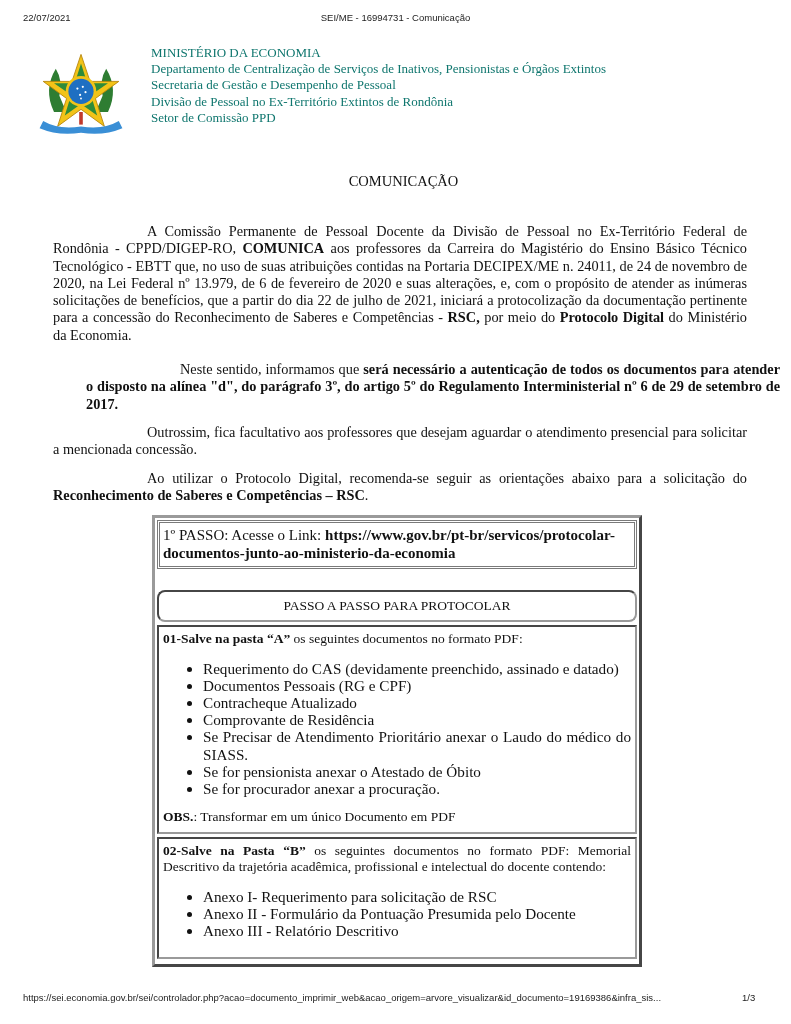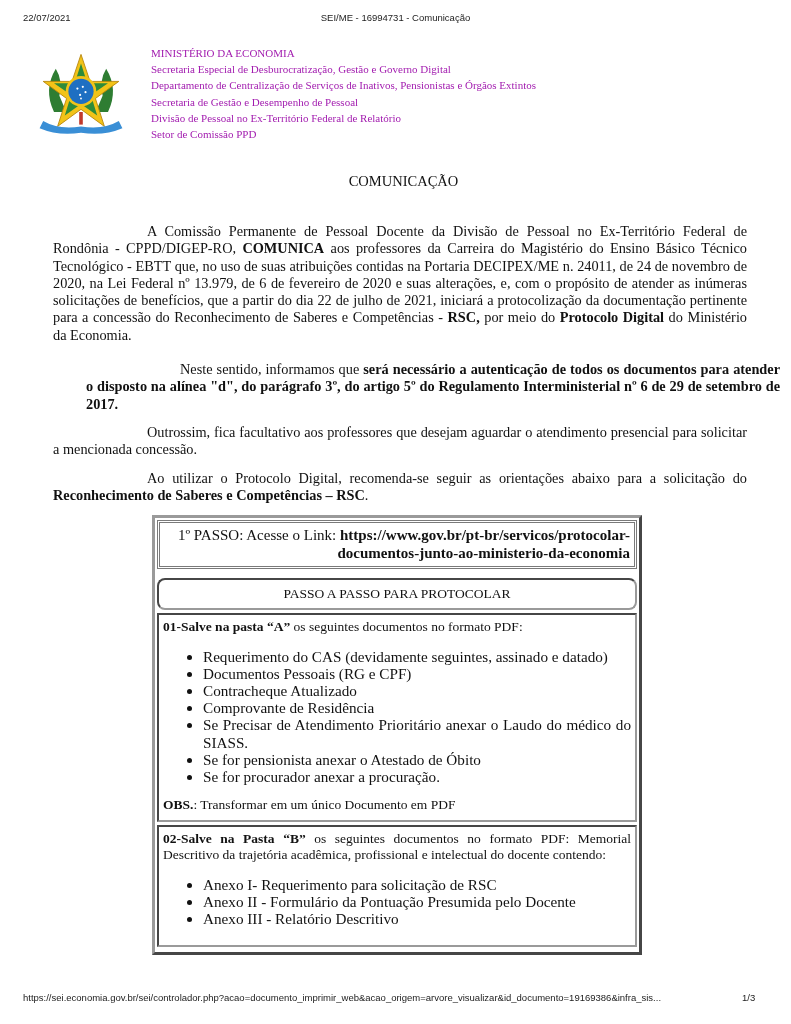--- a/index.html
+++ b/index.html
@@ -9,38 +9,38 @@
   .print-header .date { position: absolute; left: 23px; top: 0; }
   .print-header .title { position: absolute; left: 0; width: 791px; text-align: center; top: 0; }
   .print-footer { position: absolute; top: 992px; left: 0; width: 791px;
     font-family: "Liberation Sans", sans-serif; font-size: 9.5px; color: #222; }
   .print-footer .url { position: absolute; left: 23px; top: 0; white-space: nowrap; }
   .print-footer .page { position: absolute; left: 742px; top: 0; }
 
   .letterhead { position: absolute; top: 45px; left: 36px; width: 700px; height: 105px; }
   .crest { position: absolute; left: 0; top: 4px; width: 90px; height: 90px; }
   .org { position: absolute; left: 115px; top: 0; font-family: "Liberation Serif", serif;
-    font-size: 11px; line-height: 16.2px; color: #a21caf; }
+    font-size: 13px; line-height: 16.2px; color: #0f766e; }
 
   .doc-title { position: absolute; top: 173px; left: 8px; width: 791px; text-align: center;
     font-family: "Liberation Serif", serif; font-weight: normal; font-size: 14.5px; }
 
   .body-text { position: absolute; left: 53px; width: 694px; font-family: "Liberation Serif", serif;
     font-size: 14.3px; line-height: 17.3px; text-align: justify; color: #111; }
   .body-text p { margin: 0; text-indent: 94px; }
   .p1 { top: 223px; }
   .p2 { top: 361px; margin-left: 33px; }
   .p3 { top: 424px; }
   .p4 { top: 470px; }
 
   .steps { position: absolute; left: 152px; top: 515px; width: 490px;
     border: 3px solid #9a9a9a; border-style: outset; padding: 2px; box-sizing: border-box; background: #fff; }
   .cell { border: 2px solid #9a9a9a; border-style: inset; margin: 0 0 3px 0; font-family: "Liberation Serif", serif;
     background: #fff; box-sizing: border-box; }
-  .cell.link { border: 3px double #7a7a7a; padding: 3px 4px 4px 3px; font-size: 15px; line-height: 18px; margin-bottom: 9px; text-align: right; }
+  .cell.link { border: 3px double #7a7a7a; padding: 3px 4px 4px 3px; font-size: 15px; line-height: 18px; margin-bottom: 21px; }
   .cell.heading { text-align: center; font-size: 13.5px; padding: 6px 0 6px 0; border-radius: 8px; }
   .cell.content { padding: 4px 4px 6px 4px; font-size: 13.5px; line-height: 16.5px; text-align: justify; }
   .cell ul { margin: 12px 0 12px 0; padding-left: 40px; font-size: 15.2px; line-height: 17.2px; }
   .cell ul li { margin: 0; padding-left: 0; }
   .cell.last { margin-bottom: 0; height: 60px; overflow: hidden; }
   b { font-weight: bold; }
 </style>
 </head>
 <body>
 
@@ -65,24 +65,23 @@
     <circle cx="55" cy="48" r="1.2" fill="#fff"></circle>
     <circle cx="49" cy="51" r="1.2" fill="#fff"></circle>
     <circle cx="50" cy="55" r="1" fill="#fff"></circle>
 
     <rect x="48" y="70" width="4" height="14" fill="#c0392b"></rect>
 
     <path d="M8 80 Q25 90 50 86 Q75 90 92 80 L96 88 Q75 97 50 93 Q25 97 4 88 Z" fill="#3a8fd6"></path>
   </svg>
   <div class="org">
     <div>MINISTÉRIO DA ECONOMIA</div>
-    <div>Secretaria Especial de Desburocratização, Gestão e Governo Digital</div>
     <div>Departamento de Centralização de Serviços de Inativos, Pensionistas e Órgãos Extintos</div>
     <div>Secretaria de Gestão e Desempenho de Pessoal</div>
-    <div>Divisão de Pessoal no Ex-Território Federal de Relatório</div>
+    <div>Divisão de Pessoal no Ex-Território Extintos de Rondônia</div>
     <div>Setor de Comissão PPD</div>
   </div>
 </div>
 
 <div class="doc-title">COMUNICAÇÃO</div>
 
 <div class="body-text p1">
   <p><span>A Comissão Permanente de Pessoal Docente da Divisão de Pessoal no Ex-Território Federal de Rondônia - CPPD/DIGEP-RO, </span><b>COMUNICA</b><span> aos professores da Carreira do Magistério do Ensino Básico Técnico Tecnológico - EBTT que, no uso de suas atribuições contidas na Portaria DECIPEX/ME n. 24011, de 24 de novembro de 2020,  na Lei Federal nº 13.979, de 6 de fevereiro de 2020 e suas alterações, e, com o propósito de atender as inúmeras solicitações de benefícios, que a partir do dia 22 de julho de 2021, iniciará a protocolização da documentação pertinente para a concessão do Reconhecimento de Saberes e Competências - </span><b>RSC,</b><span> por meio do </span><b>Protocolo Digital</b><span> do Ministério da Economia.</span></p>
 </div>
 
@@ -99,21 +98,21 @@
 </div>
 
 <div class="steps">
   <div class="cell link">
     <span>1º PASSO: Acesse o Link: </span><b>https://www.gov.br/pt-br/servicos/protocolar-documentos-junto-ao-ministerio-da-economia</b>
   </div>
   <div class="cell heading">PASSO A PASSO PARA PROTOCOLAR</div>
   <div class="cell content">
     <div><b>01-Salve na pasta “A”</b><span> os seguintes documentos no formato PDF:</span></div>
     <ul>
-      <li>Requerimento do CAS (devidamente seguintes, assinado e datado)</li>
+      <li>Requerimento do CAS (devidamente preenchido, assinado e datado)</li>
       <li>Documentos Pessoais (RG e CPF)</li>
       <li>Contracheque Atualizado</li>
       <li>Comprovante de Residência</li>
       <li>Se Precisar de Atendimento Prioritário anexar o Laudo do médico do SIASS.</li>
       <li>Se for pensionista anexar o Atestado de Óbito</li>
       <li>Se for procurador anexar a procuração.</li>
     </ul>
     <div><b>OBS.</b><span>: Transformar em um único Documento em PDF</span></div>
   </div>
   <div class="cell content">

